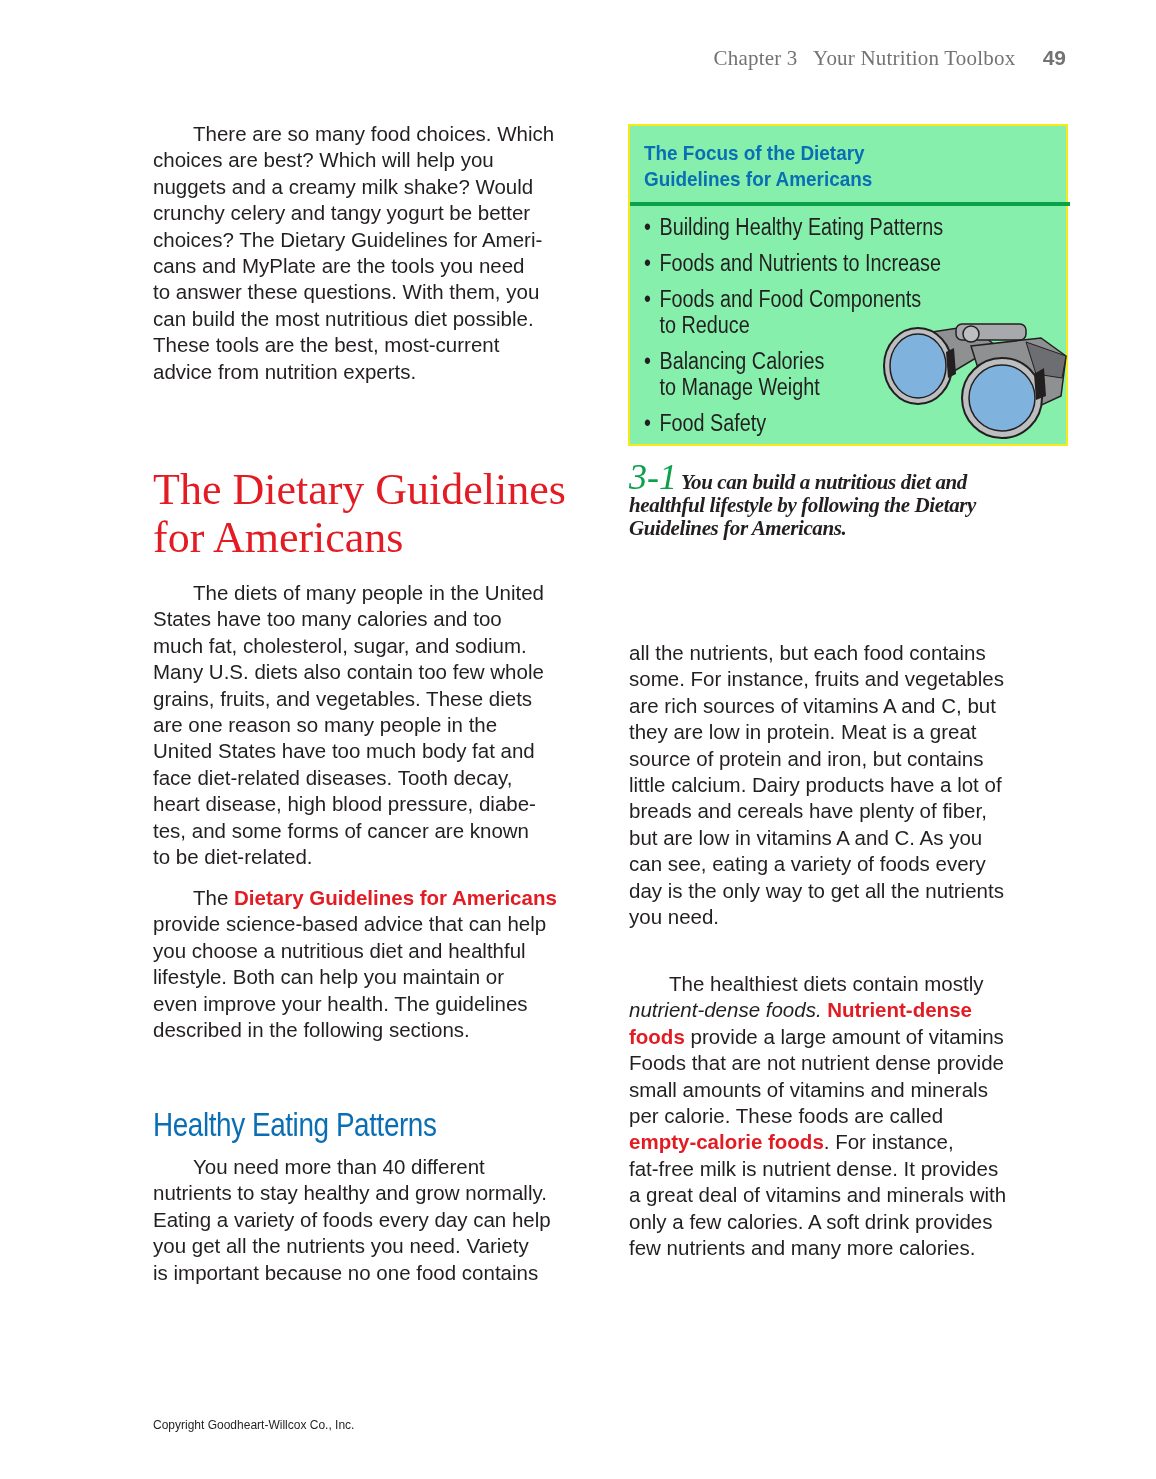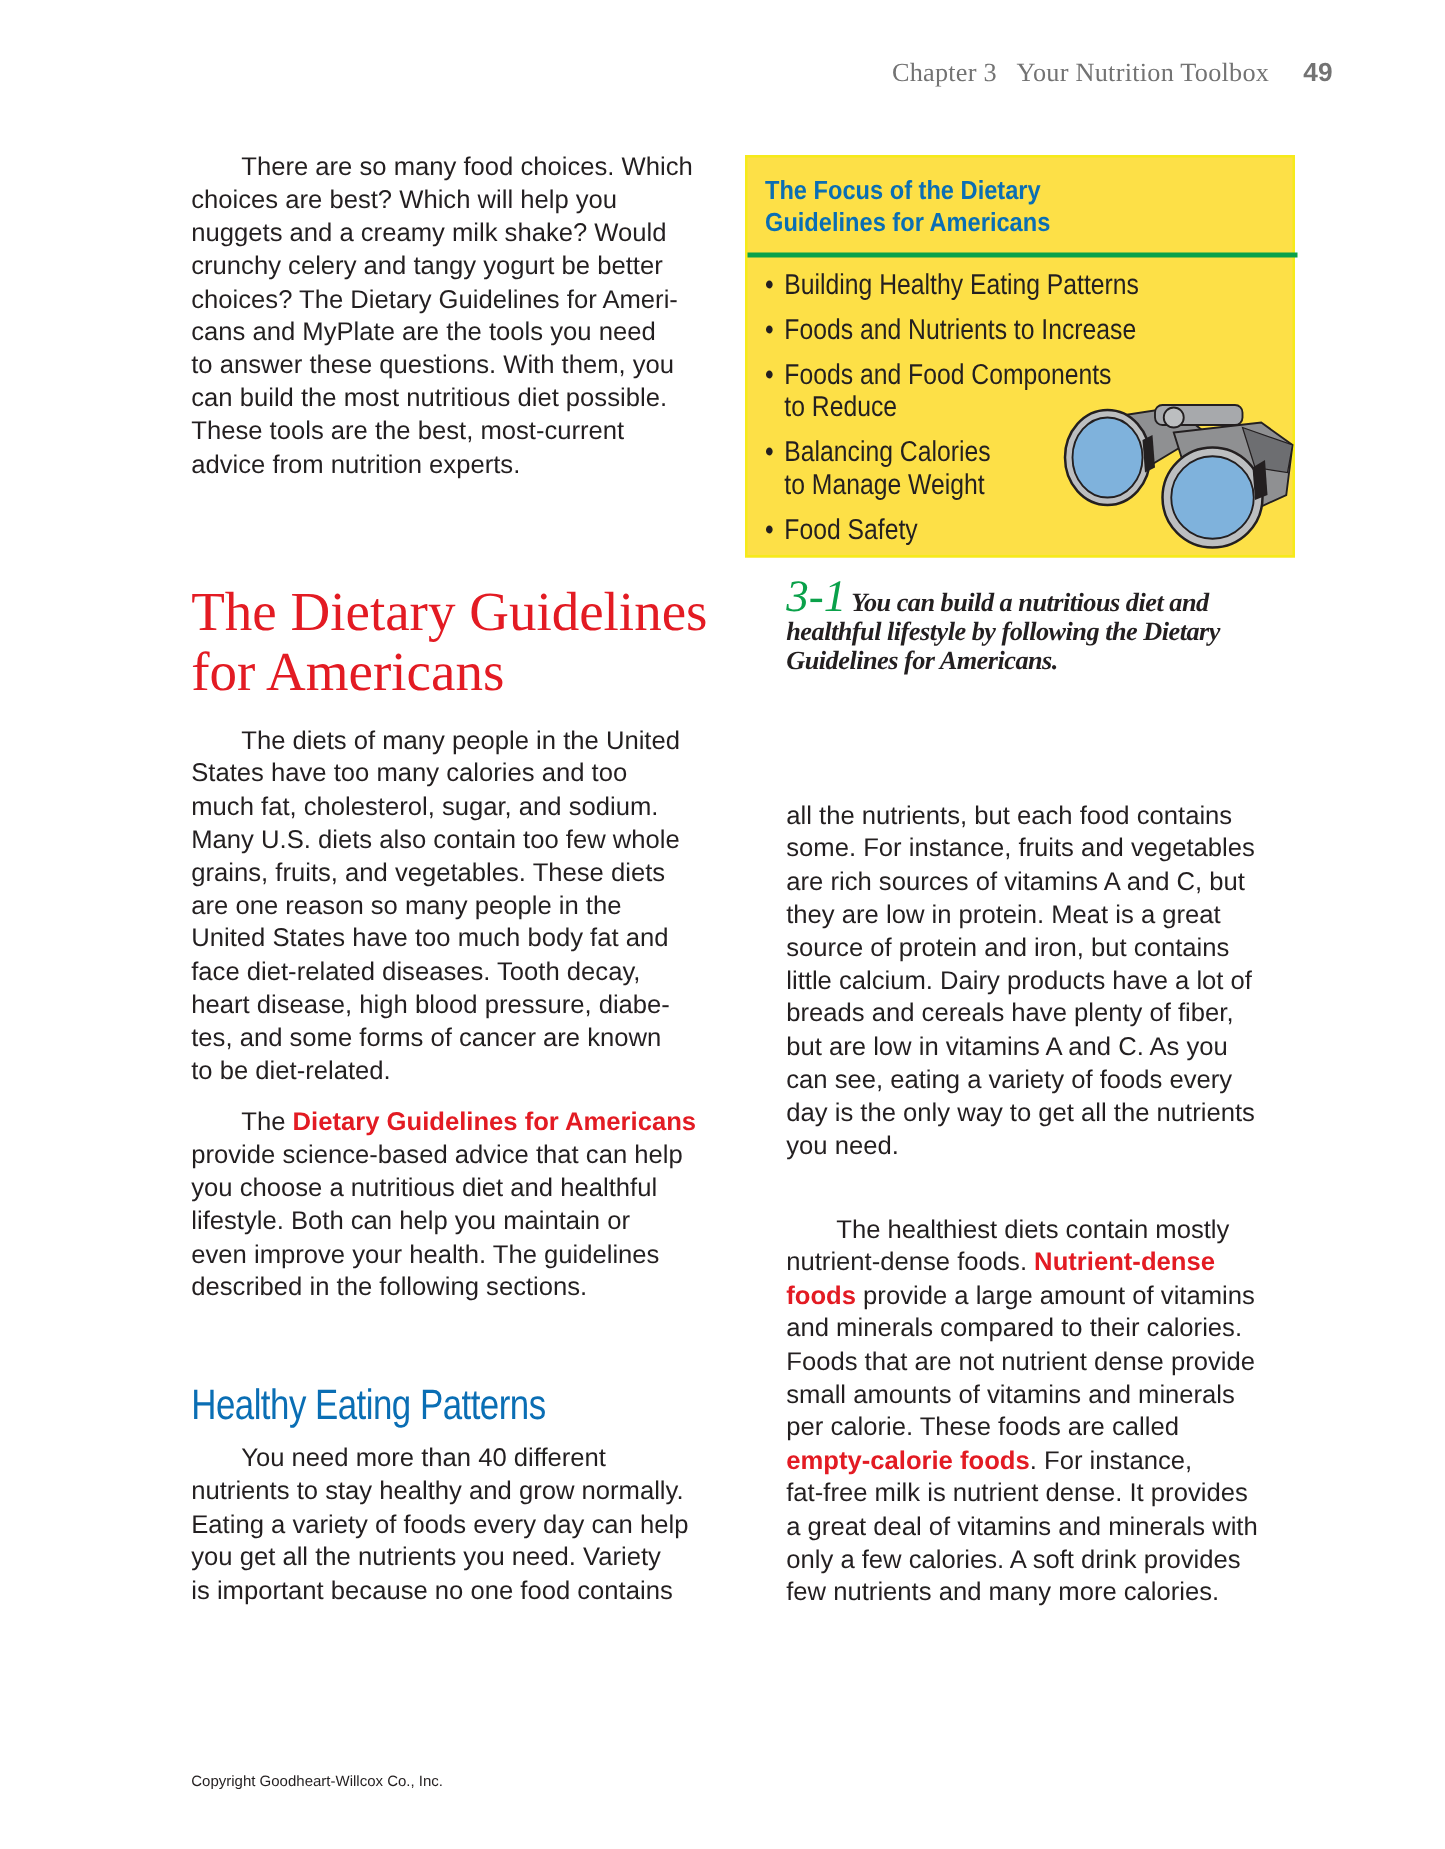--- a/index.html
+++ b/index.html
@@ -14,21 +14,21 @@
     .indent { text-indent: 40px; }
     .line { display: block; white-space: nowrap; }
     .keyterm { color: #e31b23; font-weight: bold; }
 
     .col-left { left: 153px; width: 440px; }
     .col-right { left: 629px; width: 430px; }
 
     .h1 { font-family: "Liberation Serif", serif; color: #e31b23; font-size: 44px; line-height: 48px; font-weight: normal; margin: 0; }
     .h2 { font-family: "Liberation Sans Narrow", "Liberation Sans", sans-serif; color: #0a6eb4; font-size: 34px; line-height: 40px; font-weight: normal; margin: 0; letter-spacing: -0.5px; transform: scaleX(0.82); transform-origin: left center; white-space: nowrap; }
 
-    .focus-box { left: 596px; top: 124px; width: 436px; height: 318px; background: #fde047; border: 2px solid #f6ea1a; }
+    .focus-box { left: 628px; top: 124px; width: 436px; height: 318px; background: #86efac; border: 2px solid #f6ea1a; }
     .focus-box .title { position: absolute; left: 14px; top: 14px; font-family: "Liberation Sans", sans-serif; font-weight: bold; color: #0a6eb4; font-size: 21px; line-height: 26px; transform: scaleX(0.9); transform-origin: left top; white-space: nowrap; }
     .focus-box .rule { position: absolute; left: 0; right: -4px; top: 76px; height: 4px; background: #0aa14a; }
     .focus-box ul { list-style: none; margin: 0; padding: 0; position: absolute; left: 14px; top: 88px; }
     .focus-box li { font-family: "Liberation Sans", sans-serif; font-size: 23px; line-height: 26px; color: #231f20; margin-bottom: 10px; transform: scaleX(0.86); transform-origin: left top; white-space: nowrap; }
     .focus-box li .bullet { display: inline-block; width: 18px; }
     .focus-box li .cont { display: block; padding-left: 18px; }
     .binoculars { position: absolute; left: 246px; top: 190px; width: 200px; height: 126px; }
 
     .caption { left: 629px; top: 466px; width: 420px; font-family: "Liberation Serif", serif; font-style: italic; font-weight: bold; font-size: 21px; line-height: 23px; color: #231f20; letter-spacing: -0.4px; }
     .caption .fig-num { color: #0aa14a; font-weight: normal; font-size: 36px; letter-spacing: 0; margin-right: 4px; }
@@ -144,23 +144,22 @@
   <span class="line">little calcium. Dairy products have a lot of</span>
   <span class="line">breads and cereals have plenty of fiber,</span>
   <span class="line">but are low in vitamins A and C. As you</span>
   <span class="line">can see, eating a variety of foods every</span>
   <span class="line">day is the only way to get all the nutrients</span>
   <span class="line">you need.</span>
 </p>
 
 <p class="abs body-text col-right" style="top:971px;">
   <span class="line indent">The healthiest diets contain mostly</span>
-  <span class="line"><span style="white-space:pre;">nutrient-dense foods. </span><span class="keyterm">Nutrient-dense</span></span>
+  <span class="line"><span style="white-space:pre;font-style:italic;">nutrient-dense foods. </span><span class="keyterm">Nutrient-dense</span></span>
   <span class="line"><span class="keyterm">foods</span><span style="white-space:pre;"> provide a large amount of vitamins</span></span>
-  <span class="line">and minerals compared to their calories.</span>
   <span class="line">Foods that are not nutrient dense provide</span>
   <span class="line">small amounts of vitamins and minerals</span>
   <span class="line">per calorie. These foods are called</span>
   <span class="line"><span class="keyterm">empty-calorie foods</span><span style="white-space:pre;">. For instance,</span></span>
   <span class="line">fat-free milk is nutrient dense. It provides</span>
   <span class="line">a great deal of vitamins and minerals with</span>
   <span class="line">only a few calories. A soft drink provides</span>
   <span class="line">few nutrients and many more calories.</span>
 </p>
 

